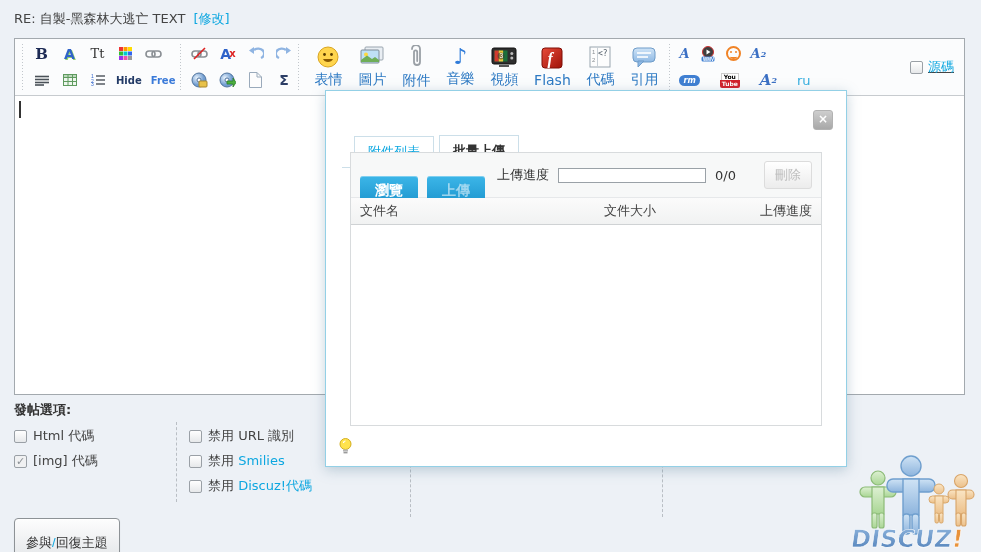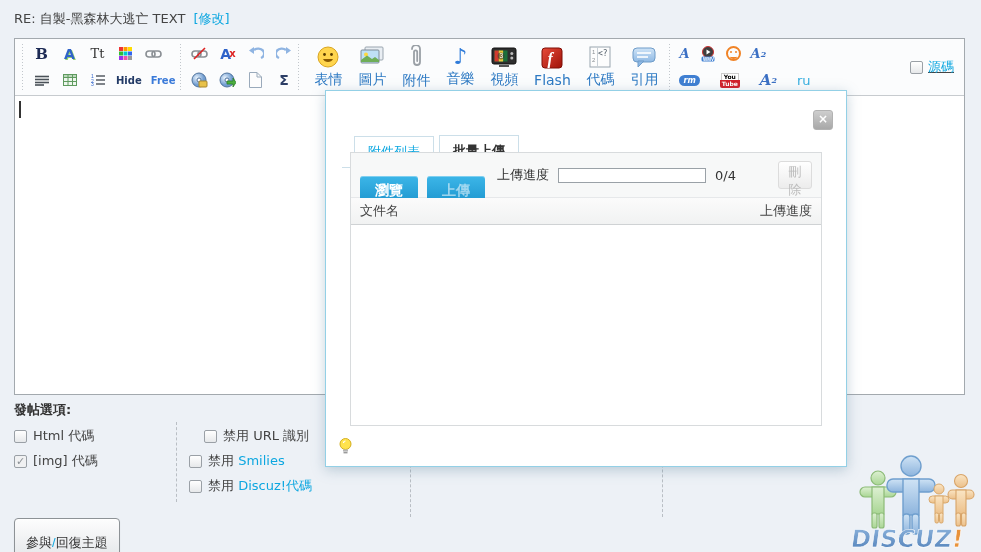--- a/index.html
+++ b/index.html
@@ -92,21 +92,21 @@
     display:flex;align-items:center;padding:0 9px;box-sizing:border-box;}
   .btn-blue{width:58px;height:30px;border:none;border-radius:3px;cursor:pointer;
     background:linear-gradient(#3cb6e8,#1b93cc);box-shadow:inset 0 1px 0 rgba(255,255,255,.35),0 1px 0 #9fc6d8;
     color:#fff;font-weight:bold;font-size:14px;font-family:inherit;margin-top:32px;}
   .btn-blue.disabled{color:rgba(255,255,255,.55);cursor:default;}
   .btn-upload{margin-left:9px;}
   .prog-label{margin-left:12px;font-size:13px;color:#333;}
   .progress{margin-left:9px;width:146px;height:13px;border:1px solid #9aa1a7;background:#fff;}
   .progress .fill{height:100%;width:0;background:#3cb6e8;}
   .counter{margin-left:9px;color:#333;}
-  .btn-del{margin-left:auto;width:34px;height:28px;border:1px solid #dcdcdc;border-radius:3px;
+  .btn-del{margin-left:auto;width:48px;height:28px;border:1px solid #dcdcdc;border-radius:3px;
     background:linear-gradient(#ffffff,#ececec);color:#bcbcbc;font-size:13px;font-family:inherit;cursor:default;}
   .table-head{height:27px;background:linear-gradient(#fbfbfb,#f1f2f2);border-bottom:1px solid #cfd2d4;
     display:flex;align-items:center;padding:0 9px;color:#444;font-size:13px;box-sizing:border-box;}
   .th-name{flex:1;}
   .th-size{width:128px;}
   .th-prog{width:80px;text-align:right;}
   .table-body{flex:1;background:#fff;}
 
   .dlg-footer{position:absolute;left:13px;top:347px;display:flex;align-items:center;gap:7px;font-size:13px;color:#333;}
   .dlg-footer b{color:#222;}
@@ -389,21 +389,21 @@
 <div class="opt-heading">發帖選項:</div>
 
 <div class="opt-item" style="left:14px;top:427px">
   <span class="cb"></span>
   <span>Html 代碼</span>
 </div>
 <div class="opt-item" style="left:14px;top:452px">
   <span class="cb checked">✓</span>
   <span>[img] 代碼</span>
 </div>
-<div class="opt-item" style="left:204px;top:427px">
+<div class="opt-item" style="left:189px;top:427px">
   <span class="cb"></span>
   <span>禁用 URL 識別</span>
 </div>
 <div class="opt-item" style="left:189px;top:452px">
   <span class="cb"></span>
   <span><span>禁用 </span><span class="link">Smilies</span></span>
 </div>
 <div class="opt-item" style="left:189px;top:477px">
   <span class="cb"></span>
   <span><span>禁用 </span><span class="link">Discuz!代碼</span></span>
@@ -421,25 +421,26 @@
     <div class="tab active">批量上傳</div>
   </div>
   <div class="modal-close">×</div>
 
   <div class="panel">
     <div class="panel-toolbar">
       <button class="btn-blue">瀏覽</button>
       <button class="btn-blue disabled btn-upload">上傳</button>
       <span class="prog-label">上傳進度</span>
       <span class="progress"><span class="fill"></span></span>
-      <span class="counter">0/4</span>
+      <span class="counter">0/0</span>
       <button class="btn-del">刪除</button>
     </div>
     <div class="table-head">
       <span class="th-name">文件名</span>
+      <span class="th-size">文件大小</span>
       <span class="th-prog">上傳進度</span>
     </div>
     <div class="table-body"></div>
   </div>
 
   <div class="dlg-footer">
     <svg width="13" height="17">
         <circle cx="6.5" cy="6" r="5.5" fill="#ffe34d" stroke="#d4af1f"></circle>
         <path d="M4.5 5 a2 2 0 0 1 2 -2" fill="none" stroke="#fff" stroke-width="1.2"></path>
         <rect x="4" y="11.5" width="5" height="2" fill="#b5b5b5"></rect>

